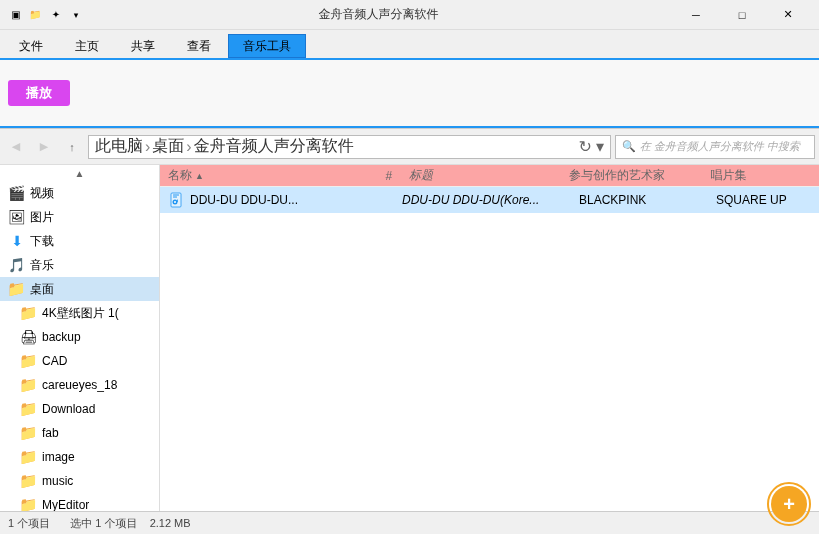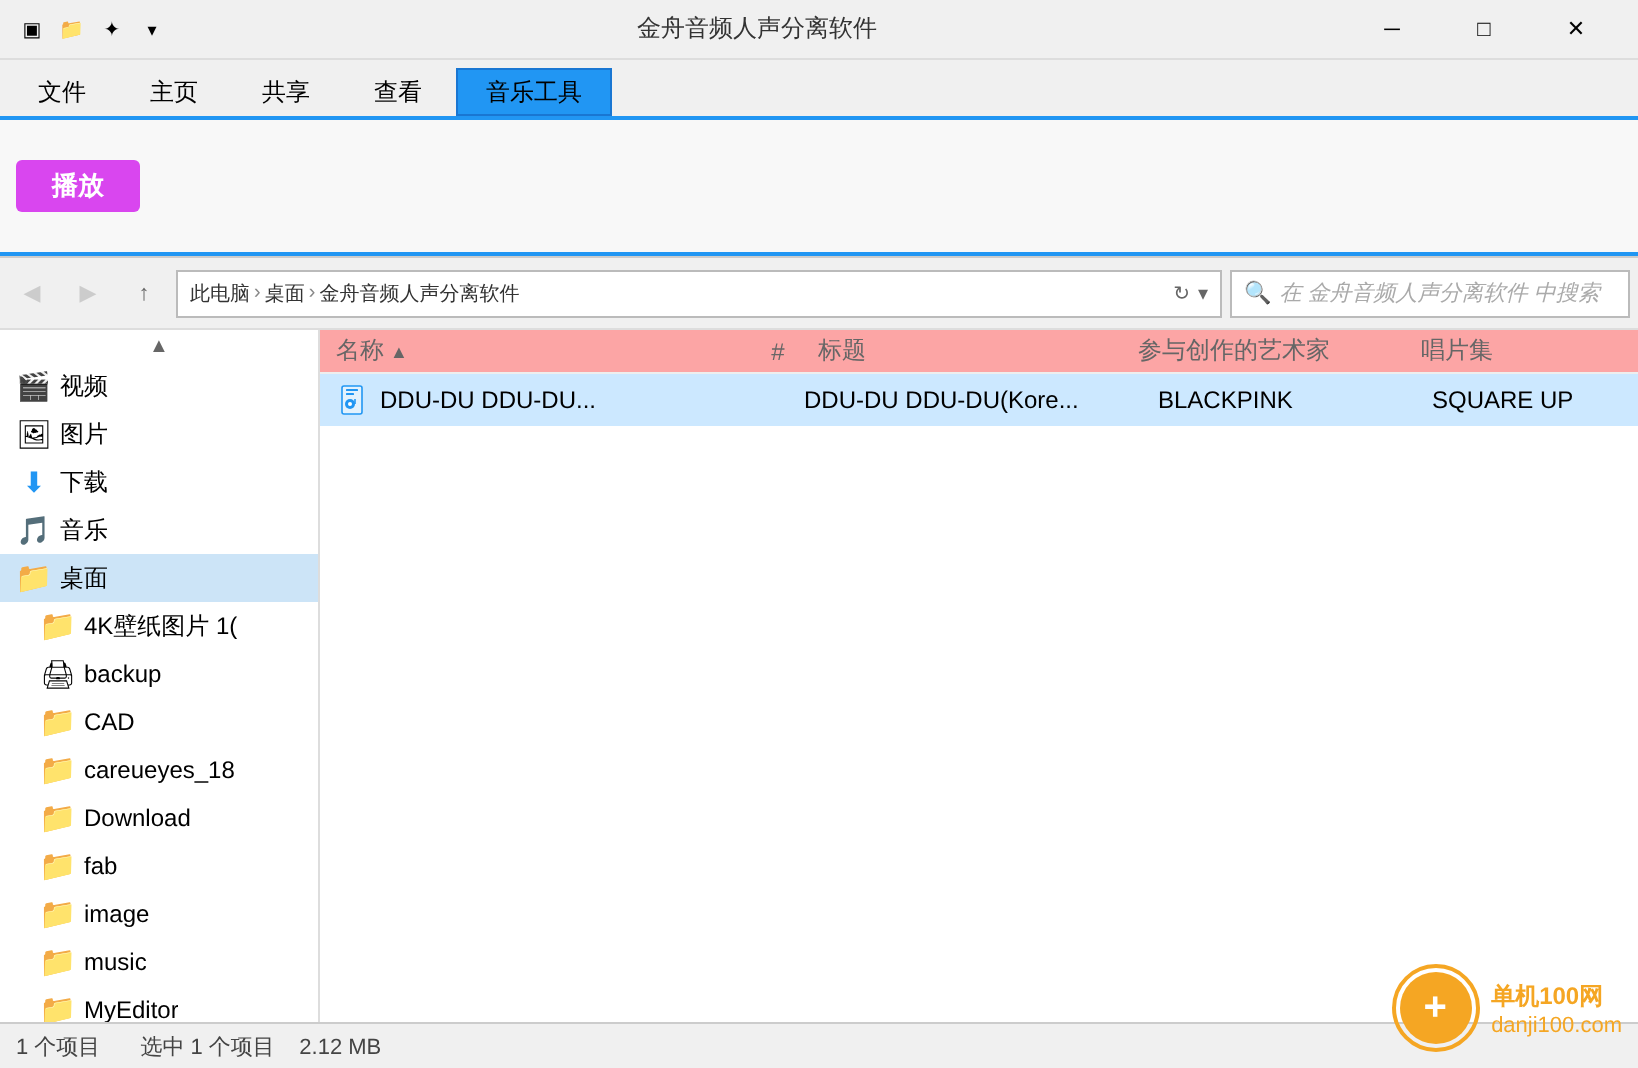--- a/index.html
+++ b/index.html
@@ -73,21 +73,21 @@
     }
     .nav-btn.disabled { color: #ccc; cursor: default; }
     .address-path {
       flex: 1;
       height: 24px;
       background: white;
       border: 1px solid #bbb;
       display: flex;
       align-items: center;
       padding: 0 6px;
-      font-size: 10px;
+      font-size: 16px;
       color: #333;
     }
     .address-path .sep { color: #888; margin: 0 2px; }
     .search-box {
       height: 24px;
       width: 200px;
       background: white;
       border: 1px solid #bbb;
       display: flex;
       align-items: center;
@@ -151,21 +151,21 @@
       display: flex;
       align-items: center;
       padding: 2px 8px;
       border-bottom: 1px solid #eee;
       background: #fca5a5;
       font-size: 12px;
       color: #666;
     }
     .col-name { flex: 2; min-width: 200px; }
     .col-num { width: 40px; text-align: center; }
-    .col-title { flex: 1.5; min-width: 160px; }
+    .col-title { flex: 1.5; min-width: 160px; font-style: italic; }
     .col-artist { flex: 1.2; min-width: 120px; }
     .col-album { flex: 1; min-width: 100px; }
     .col-sort-arrow { font-size: 9px; margin-left: 3px; }
 
     .file-row {
       display: flex;
       align-items: center;
       padding: 4px 8px;
       cursor: pointer;
       font-size: 12px;
@@ -388,19 +388,15 @@
   </span>
 
   <div class="watermark">
     <div style="display:flex; align-items:center; gap:6px;">
       <div style="position:relative; width:44px; height:44px; display:flex; align-items:center; justify-content:center;">
         <div style="width:36px; height:36px; background:#f5a623; border-radius:50%; display:flex; align-items:center; justify-content:center; position:relative; z-index:2;">
           <span style="font-size:20px; color:white; font-weight:bold; line-height:1;">+</span>
         </div>
         <div style="position:absolute; width:44px; height:44px; border:2px solid #f5a623; border-radius:50%; top:0; left:0;"></div>
       </div>
-      <div style="display:flex; flex-direction:column; align-items:flex-start;">
-        <span style="font-size:12px; color:#f5a623; font-weight:bold;">单机100网</span>
-        <span style="font-size:11px; color:#f5a623;">danji100.com</span>
-      </div>
     </div>
   </div>
 </div>
 
 </body></html>

